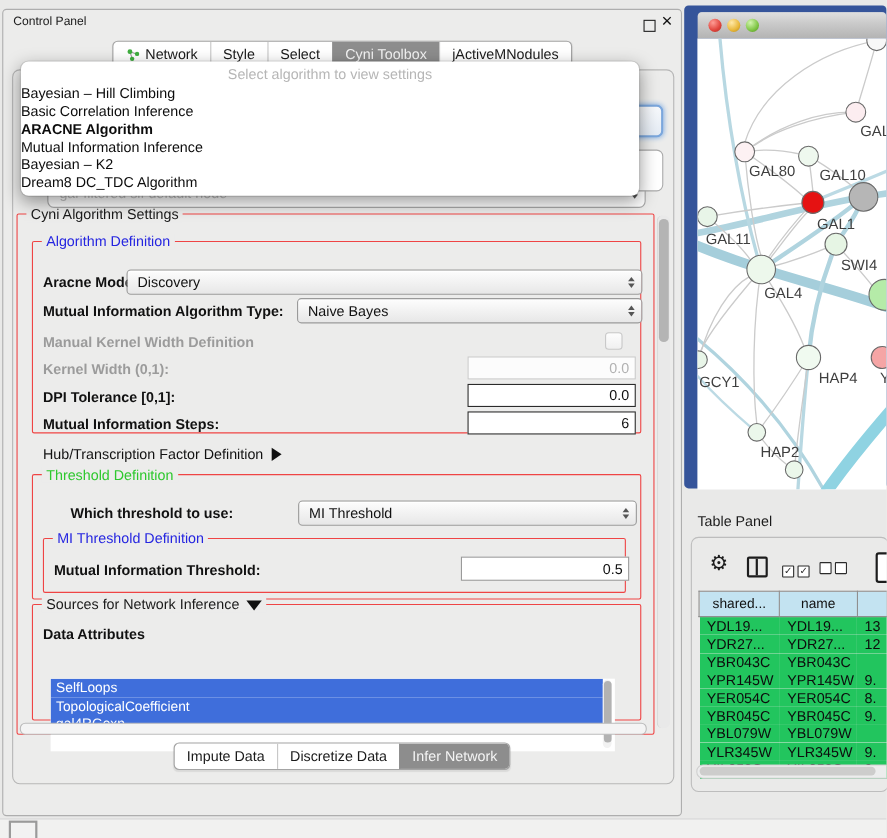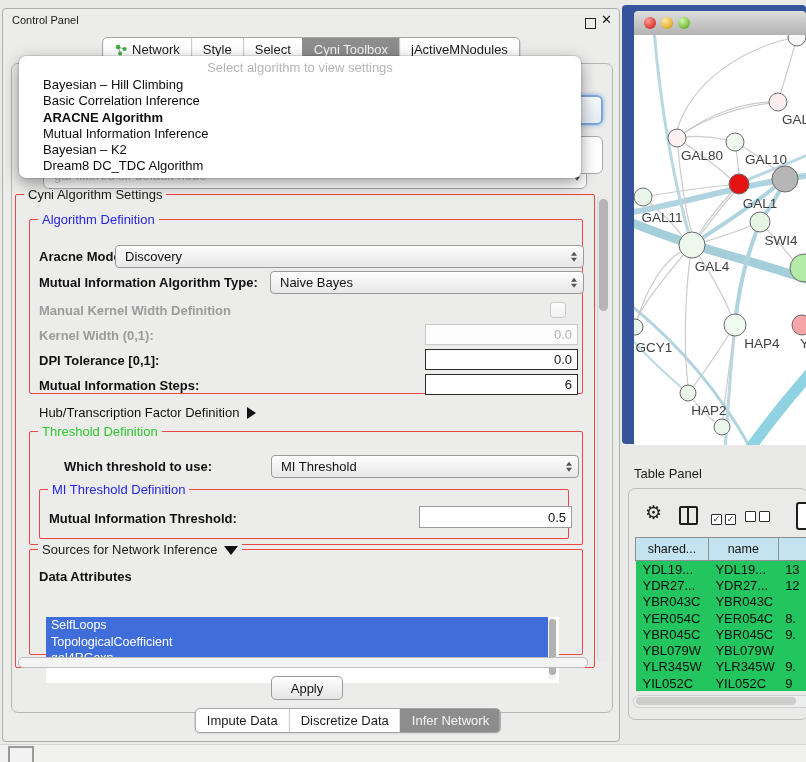--- a/index.html
+++ b/index.html
@@ -12,35 +12,35 @@
   .cp-title{left:9px;top:5px;font-size:11px;color:#1a1a1a;}
   .float-btn{left:582px;top:9px;width:9px;height:9px;border:1.5px solid #222;background:transparent;}
   .close-btn{left:598px;top:3px;font-size:13px;font-weight:bold;color:#111;}
   
   .seg-bar{display:flex;background:#fff;border:1px solid #a4a4a4;border-radius:5px;overflow:hidden;
     font-size:13px;align-items:stretch;box-shadow:0 1px 1px rgba(0,0,0,.08);}
   .seg{padding:4px 11px;border-left:1px solid #c6c6c6;display:flex;gap:5px;align-items:center;white-space:nowrap;color:#1a1a1a;}
   .seg:first-child{border-left:none;}
   .seg.sel{background:#8d8d8d;color:#f4f4f4;border-left-color:#8d8d8d;}
   .top-tabs{left:50%;top:28px;transform:translateX(-50%);}
-  .bottom-tabs{left:50%;top:699px;transform:translateX(-50%);margin-left:37px;}
+  .bottom-tabs{left:50%;top:666px;transform:translateX(-50%);}
   
   .sub-panel{left:8px;top:54px;width:600px;height:648px;background:#ececeb;
     border:1px solid #b6b6b6;border-radius:7px;}
   
   .hidden-combo-end{left:566px;top:86px;width:30px;height:26px;border:2px solid #7ba7dd;border-radius:6px;
     background:linear-gradient(#f7f9fc,#e4ebf4);box-shadow:0 0 5px #86b0e2;z-index:5;}
   .hidden-white-box{left:556px;top:127px;width:42px;height:36px;background:#fff;border:1px solid #ababab;border-radius:6px;z-index:5;}
   .behind-combo{left:40px;top:152px;width:532px;height:26px;background:#fff;border:1px solid #a8a8a8;border-radius:6px;
     z-index:4;color:#c3c3c3;display:flex;align-items:center;padding-left:10px;}
   
   .popup{left:16px;top:47px;width:562px;background:#fff;border-radius:7px;z-index:50;
     box-shadow:0 5px 16px rgba(0,0,0,.40),0 0 0 1px rgba(0,0,0,.10);padding-bottom:3px;}
   .popup-ph{text-align:center;color:#b6b6b6;font-size:13px;padding:4px 0 2px 0;}
-  .popup-item{font-size:13px;height:16.3px;line-height:16.3px;padding-left:24px;color:#0c0c0c;}
+  .popup-item{font-size:13px;height:16.3px;line-height:16.3px;padding-left:0;color:#0c0c0c;}
   .popup-item.hl{font-weight:bold;}
   
   .group{border:1px solid #ef4444;border-radius:2px;}
   .gtitle{position:absolute;top:-8px;left:8px;background:#ececeb;padding:0 4px;font-size:13px;white-space:nowrap;}
   .t-blue{color:#2525e0;} .t-green{color:#2ec82e;} .t-black{color:#1a1a1a;}
   .lbl{position:absolute;font-size:13px;white-space:nowrap;}
   .b{font-weight:bold;}
   .dis{color:#9b9b9b;}
   
   .combo{position:absolute;height:21px;border:1px solid #9a9a9a;border-radius:4px;
@@ -348,20 +348,25 @@
           <td class="c1">YDR27...</td>
           <td class="c2">YDR27...</td>
           <td class="c3">12</td>
         </tr>
         <tr>
           <td class="c1">YBR043C</td>
           <td class="c2">YBR043C</td>
           <td class="c3"></td>
         </tr>
         <tr>
+          <td class="c1">YPR145W</td>
+          <td class="c2">YPR145W</td>
+          <td class="c3">9.</td>
+        </tr>
+        <tr>
           <td class="c1">YER054C</td>
           <td class="c2">YER054C</td>
           <td class="c3">8.</td>
         </tr>
         <tr>
           <td class="c1">YBR045C</td>
           <td class="c2">YBR045C</td>
           <td class="c3">9.</td>
         </tr>
         <tr>

